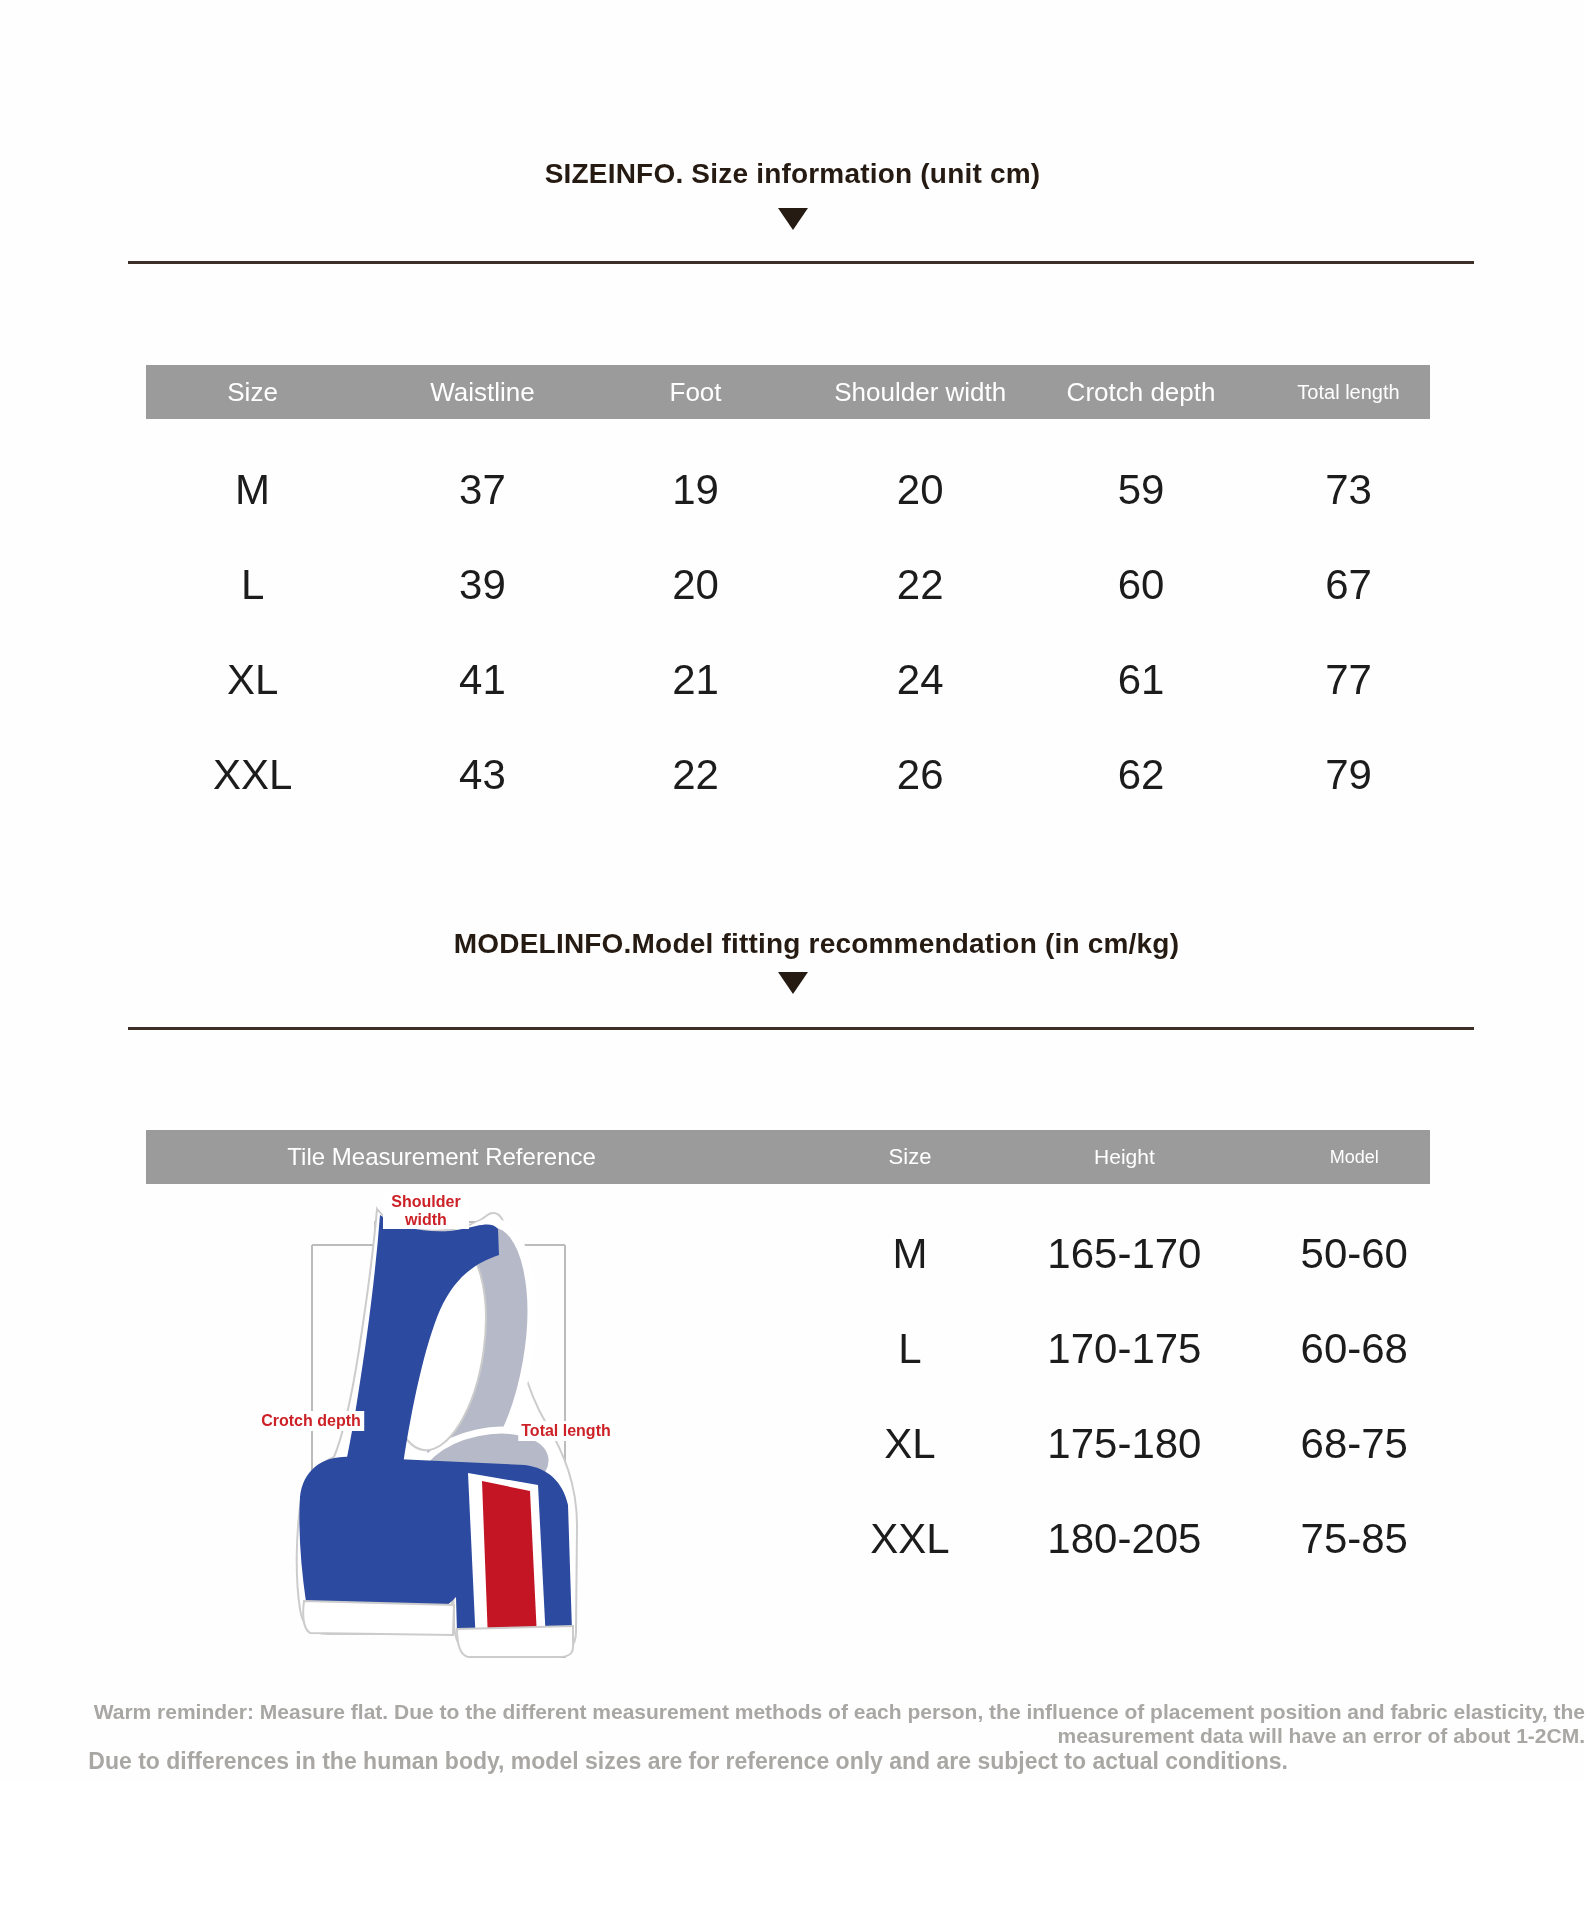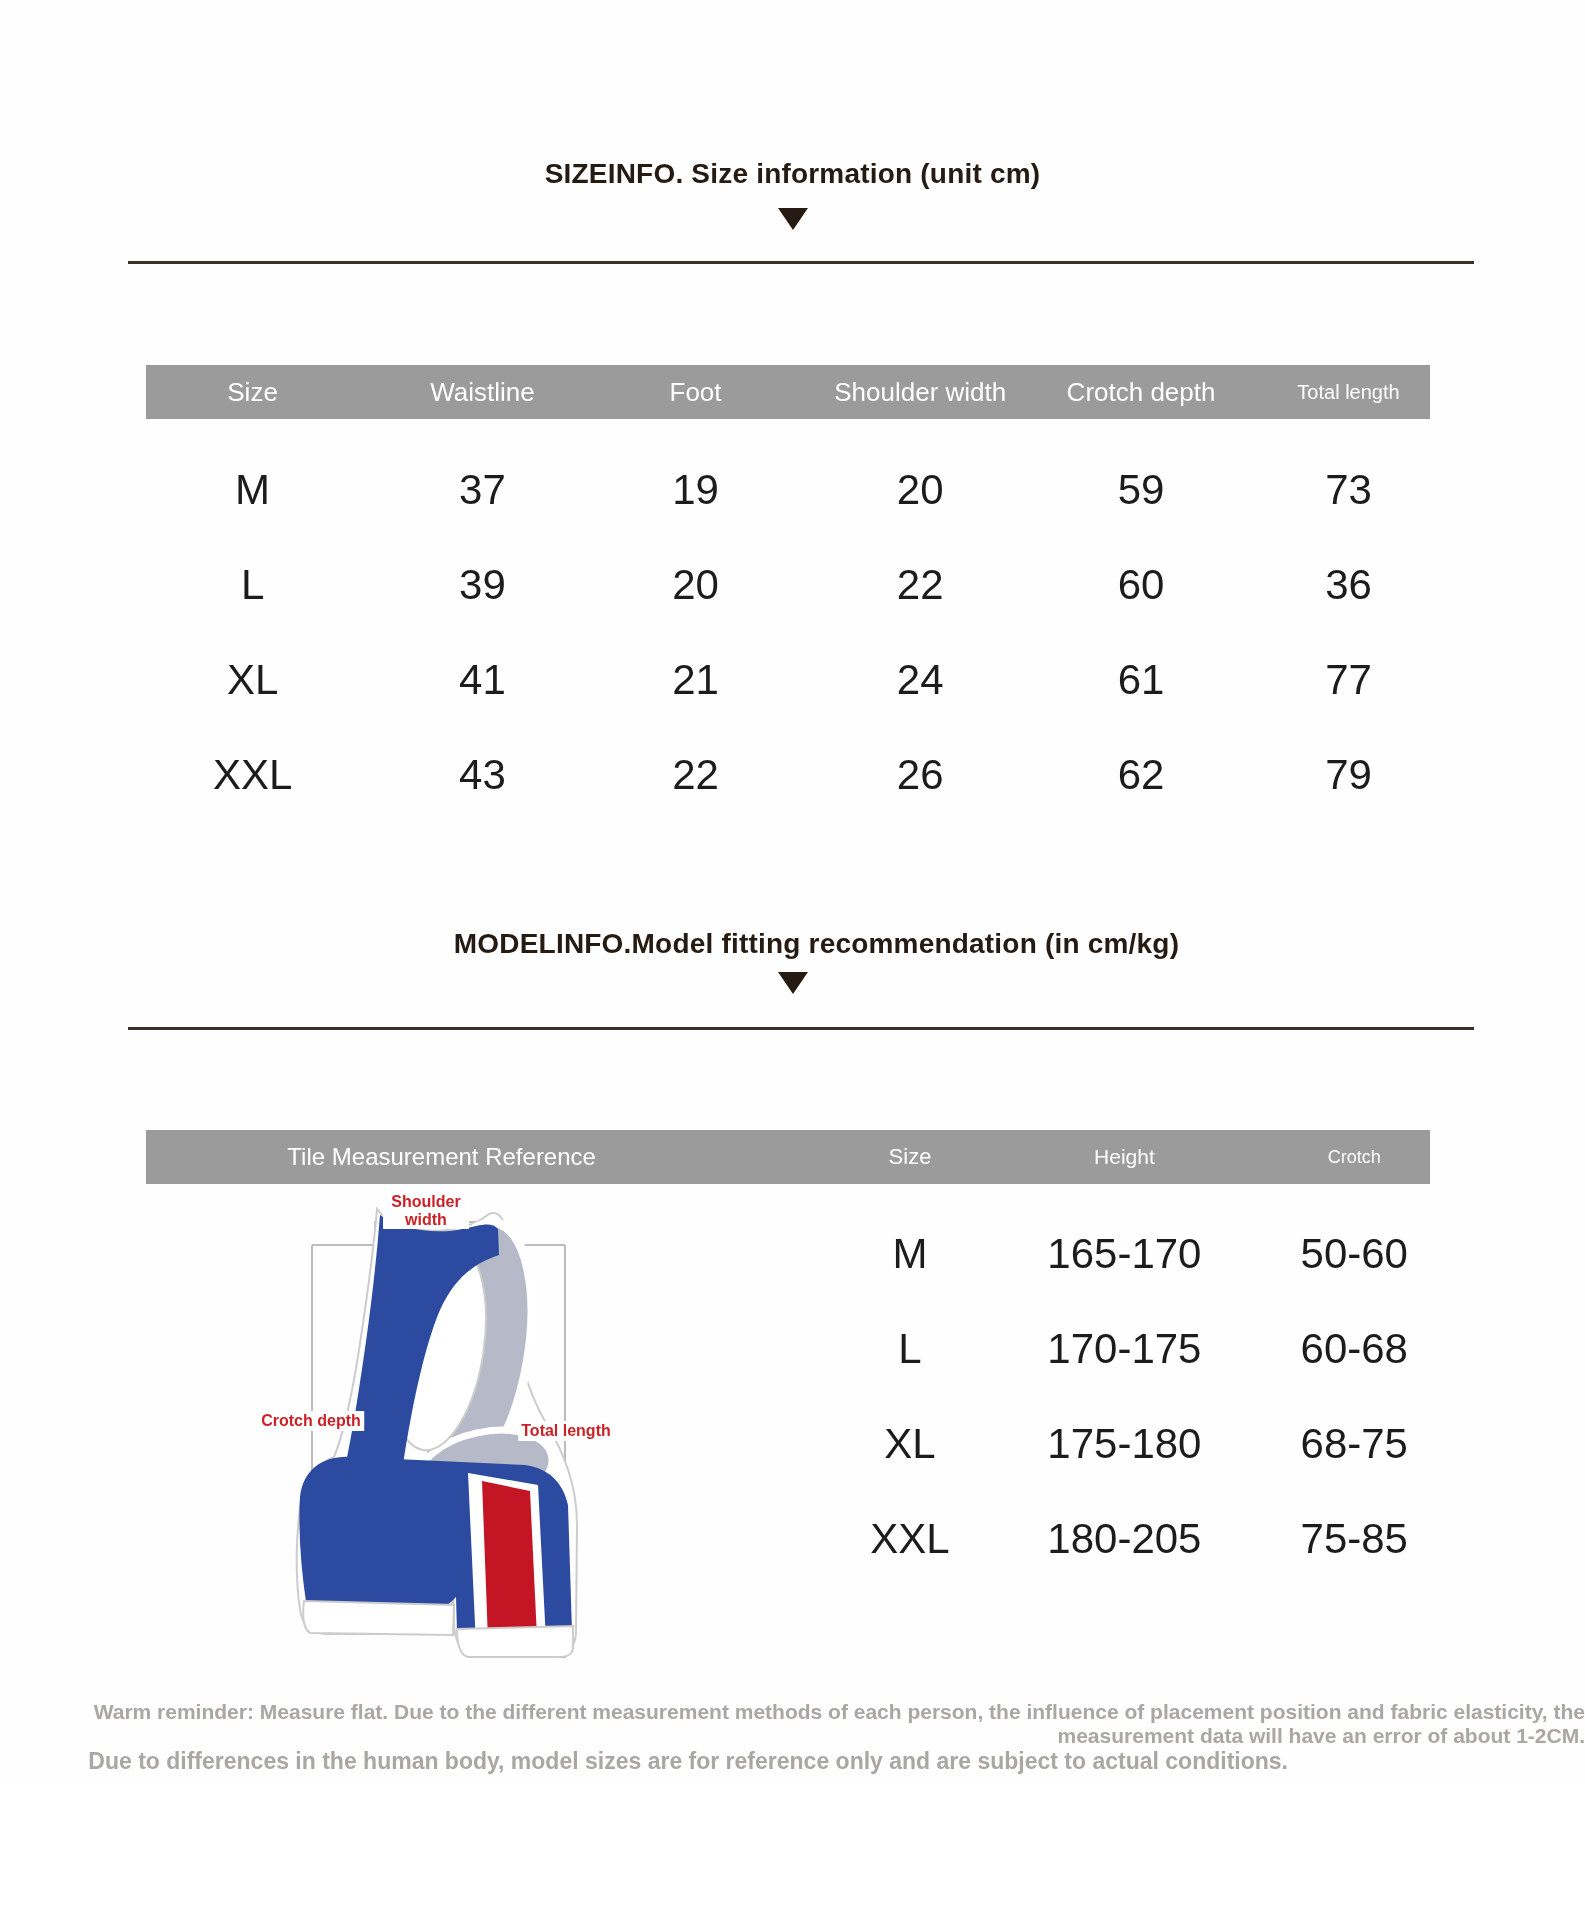--- a/index.html
+++ b/index.html
@@ -100,21 +100,21 @@
       <span class="tcell">20</span>
       <span class="tcell">59</span>
       <span class="tcell c6">73</span>
     </div>
     <div class="trow">
       <span class="tcell">L</span>
       <span class="tcell">39</span>
       <span class="tcell">20</span>
       <span class="tcell">22</span>
       <span class="tcell">60</span>
-      <span class="tcell c6">36</span>
+      <span class="tcell c6">67</span>
     </div>
     <div class="trow">
       <span class="tcell">XL</span>
       <span class="tcell">41</span>
       <span class="tcell">21</span>
       <span class="tcell">24</span>
       <span class="tcell">61</span>
       <span class="tcell c6">77</span>
     </div>
     <div class="trow">
@@ -128,21 +128,21 @@
   </div>
 
   <div class="sec-title" style="top:928px;margin-left:24px;">MODELINFO.Model fitting recommendation (in cm/kg)</div>
   <div class="tri" style="top:972px;"></div>
   <div class="hrline" style="top:1027px;"></div>
 
   <div class="graybar bar2" style="top:1130px;">
     <div class="hcell h-tile">Tile Measurement Reference</div>
     <div class="hcell h-size">Size</div>
     <div class="hcell h-height">Height</div>
-    <div class="hcell h-weight">Crotch</div>
+    <div class="hcell h-weight">Model</div>
   </div>
 
   <div class="rows2">
     <div class="trow">
       <span class="tcell c-size">M</span>
       <span class="tcell c-height">165-170</span>
       <span class="tcell c-weight">50-60</span>
     </div>
     <div class="trow">
       <span class="tcell c-size">L</span>

